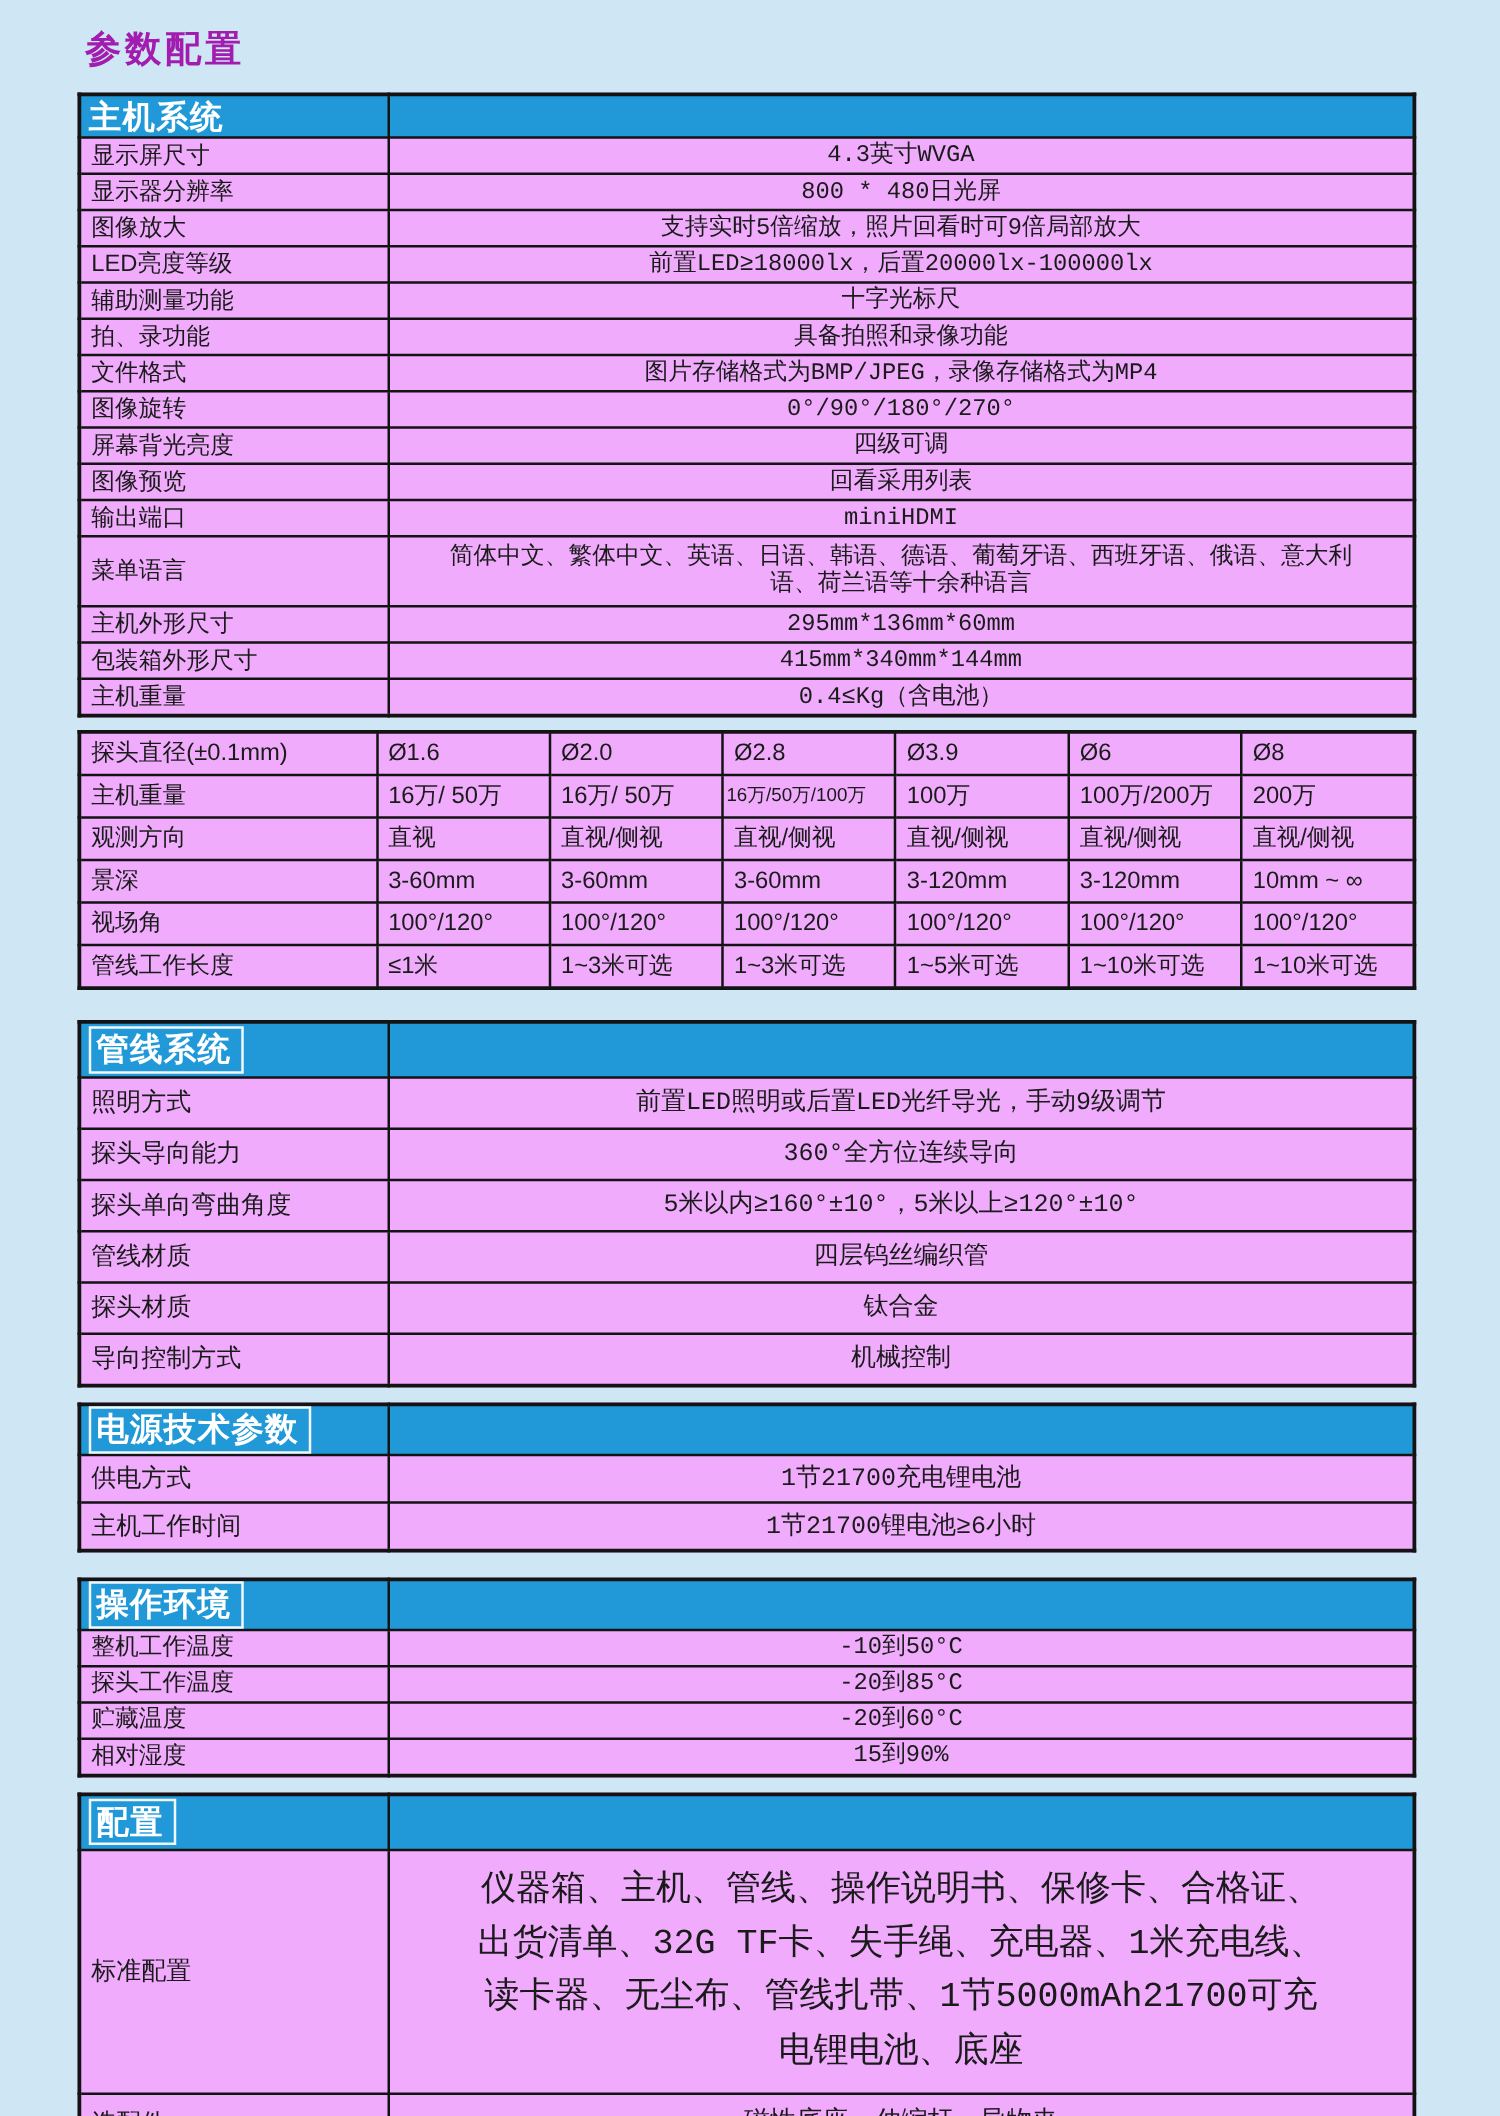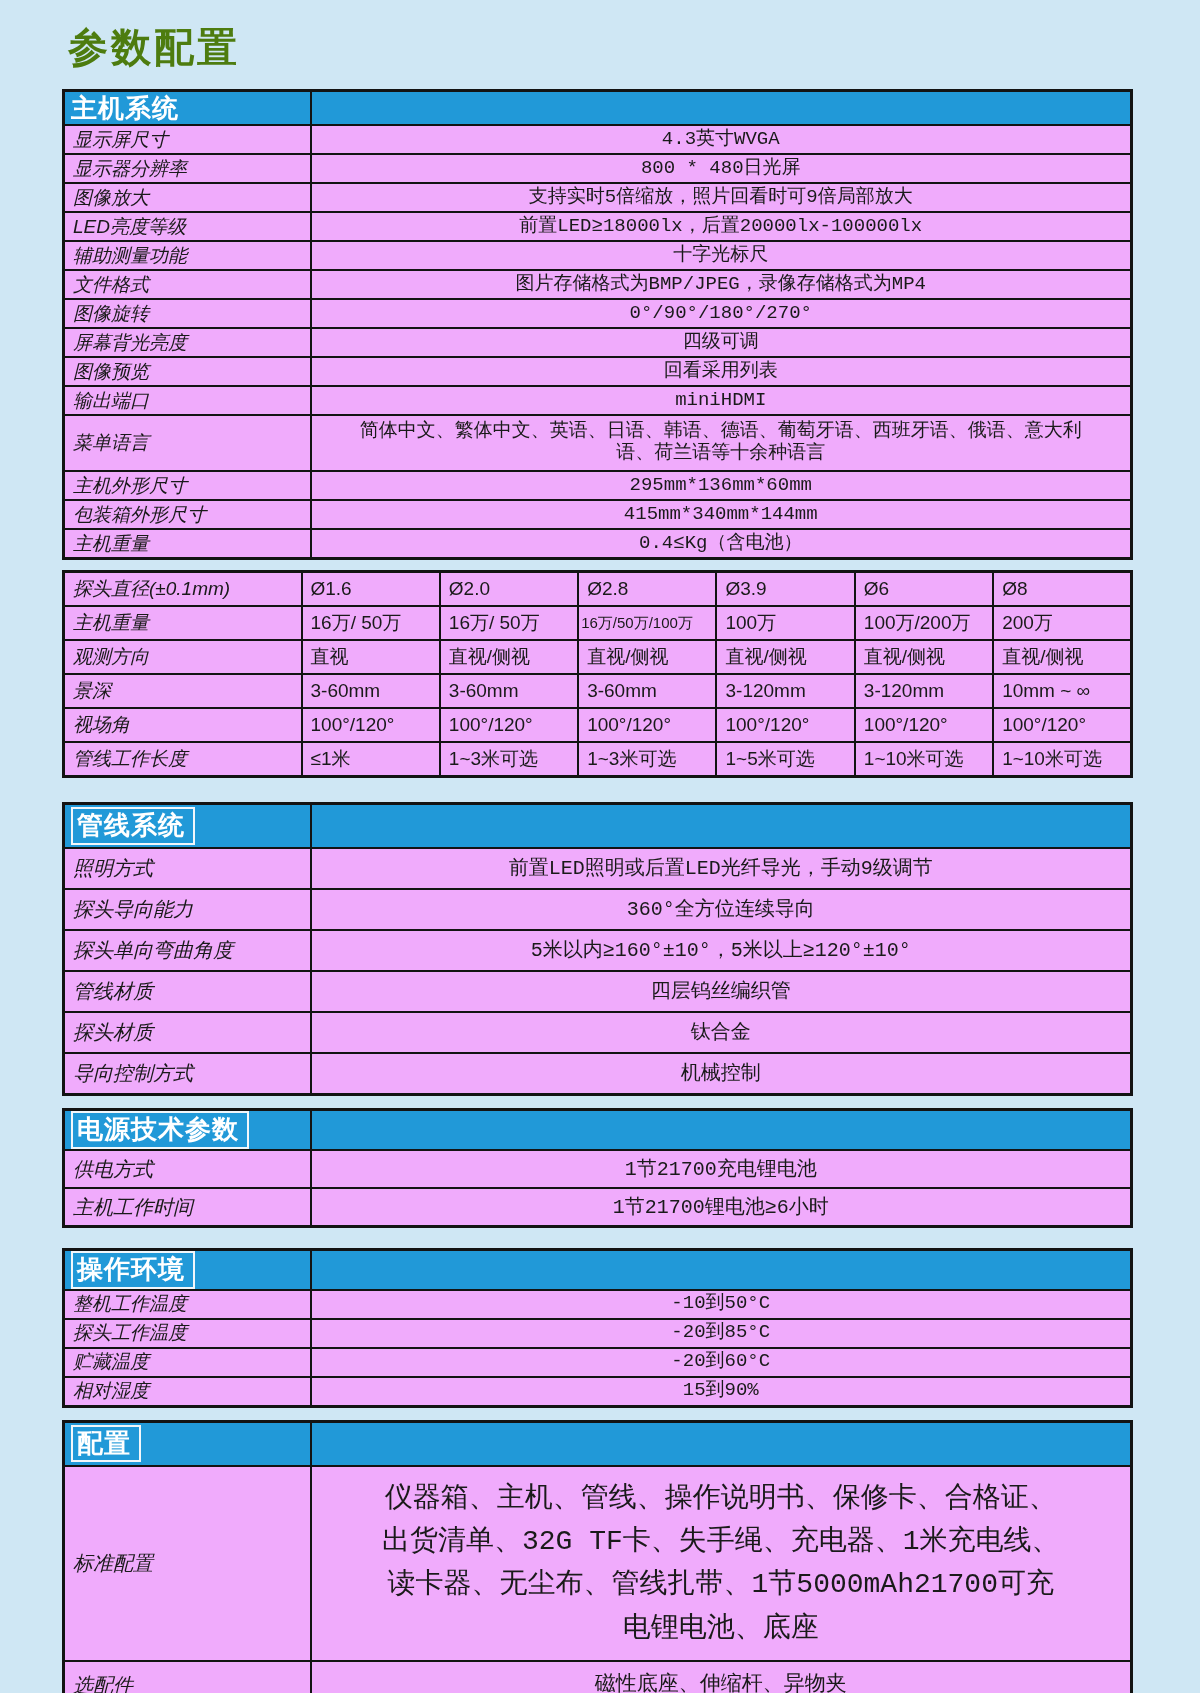--- a/index.html
+++ b/index.html
@@ -5,36 +5,36 @@
   html,body{margin:0;padding:0;}
   body{
     width:1200px;height:1693px;
     background:#cfe7f4;
     font-family:"Liberation Sans","DejaVu Sans",sans-serif;
     color:#141414;
     overflow:hidden;
   }
   .wrap{padding:16px 67px 0 62px;}
   .page-title{
-    font-size:40px;font-weight:bold;letter-spacing:3px;
-    margin:4px 0 14px 6px;color:#4d7c0f;
+    font-size:29px;font-weight:bold;letter-spacing:3px;
+    margin:4px 0 14px 6px;color:#a21caf;
   }
   table{
     border-collapse:collapse;width:1071px;table-layout:fixed;
     background:#f0abfc;
     border:3px solid #131313;
   }
   td{
     border:2px solid #131313;
     padding:0 8px;
     font-size:20px;
     line-height:1.15;
     color:#1a1a1a;
   }
-  .lbl{text-align:left;font-style:italic;}
+  .lbl{text-align:left;}
   .val{text-align:center;font-family:Liberation Mono, monospace;}
   
   tr.sec td{
     background:#2199d8;
     border-color:#131313;
     padding:0 6px;
   }
   .sec-label{
     color:#ffffff;font-weight:bold;font-size:26px;letter-spacing:1px;
     display:inline-block;line-height:1.1;
@@ -90,20 +90,24 @@
         </tr>
     <tr>
           <td class="lbl">LED亮度等级</td>
           <td class="val">前置LED≥18000lx，后置20000lx-100000lx</td>
         </tr>
     <tr>
           <td class="lbl">辅助测量功能</td>
           <td class="val">十字光标尺</td>
         </tr>
     <tr>
+          <td class="lbl">拍、录功能</td>
+          <td class="val">具备拍照和录像功能</td>
+        </tr>
+    <tr>
           <td class="lbl">文件格式</td>
           <td class="val">图片存储格式为BMP/JPEG，录像存储格式为MP4</td>
         </tr>
     <tr>
           <td class="lbl">图像旋转</td>
           <td class="val">0°/90°/180°/270°</td>
         </tr>
     <tr>
           <td class="lbl">屏幕背光亮度</td>
           <td class="val">四级可调</td>

